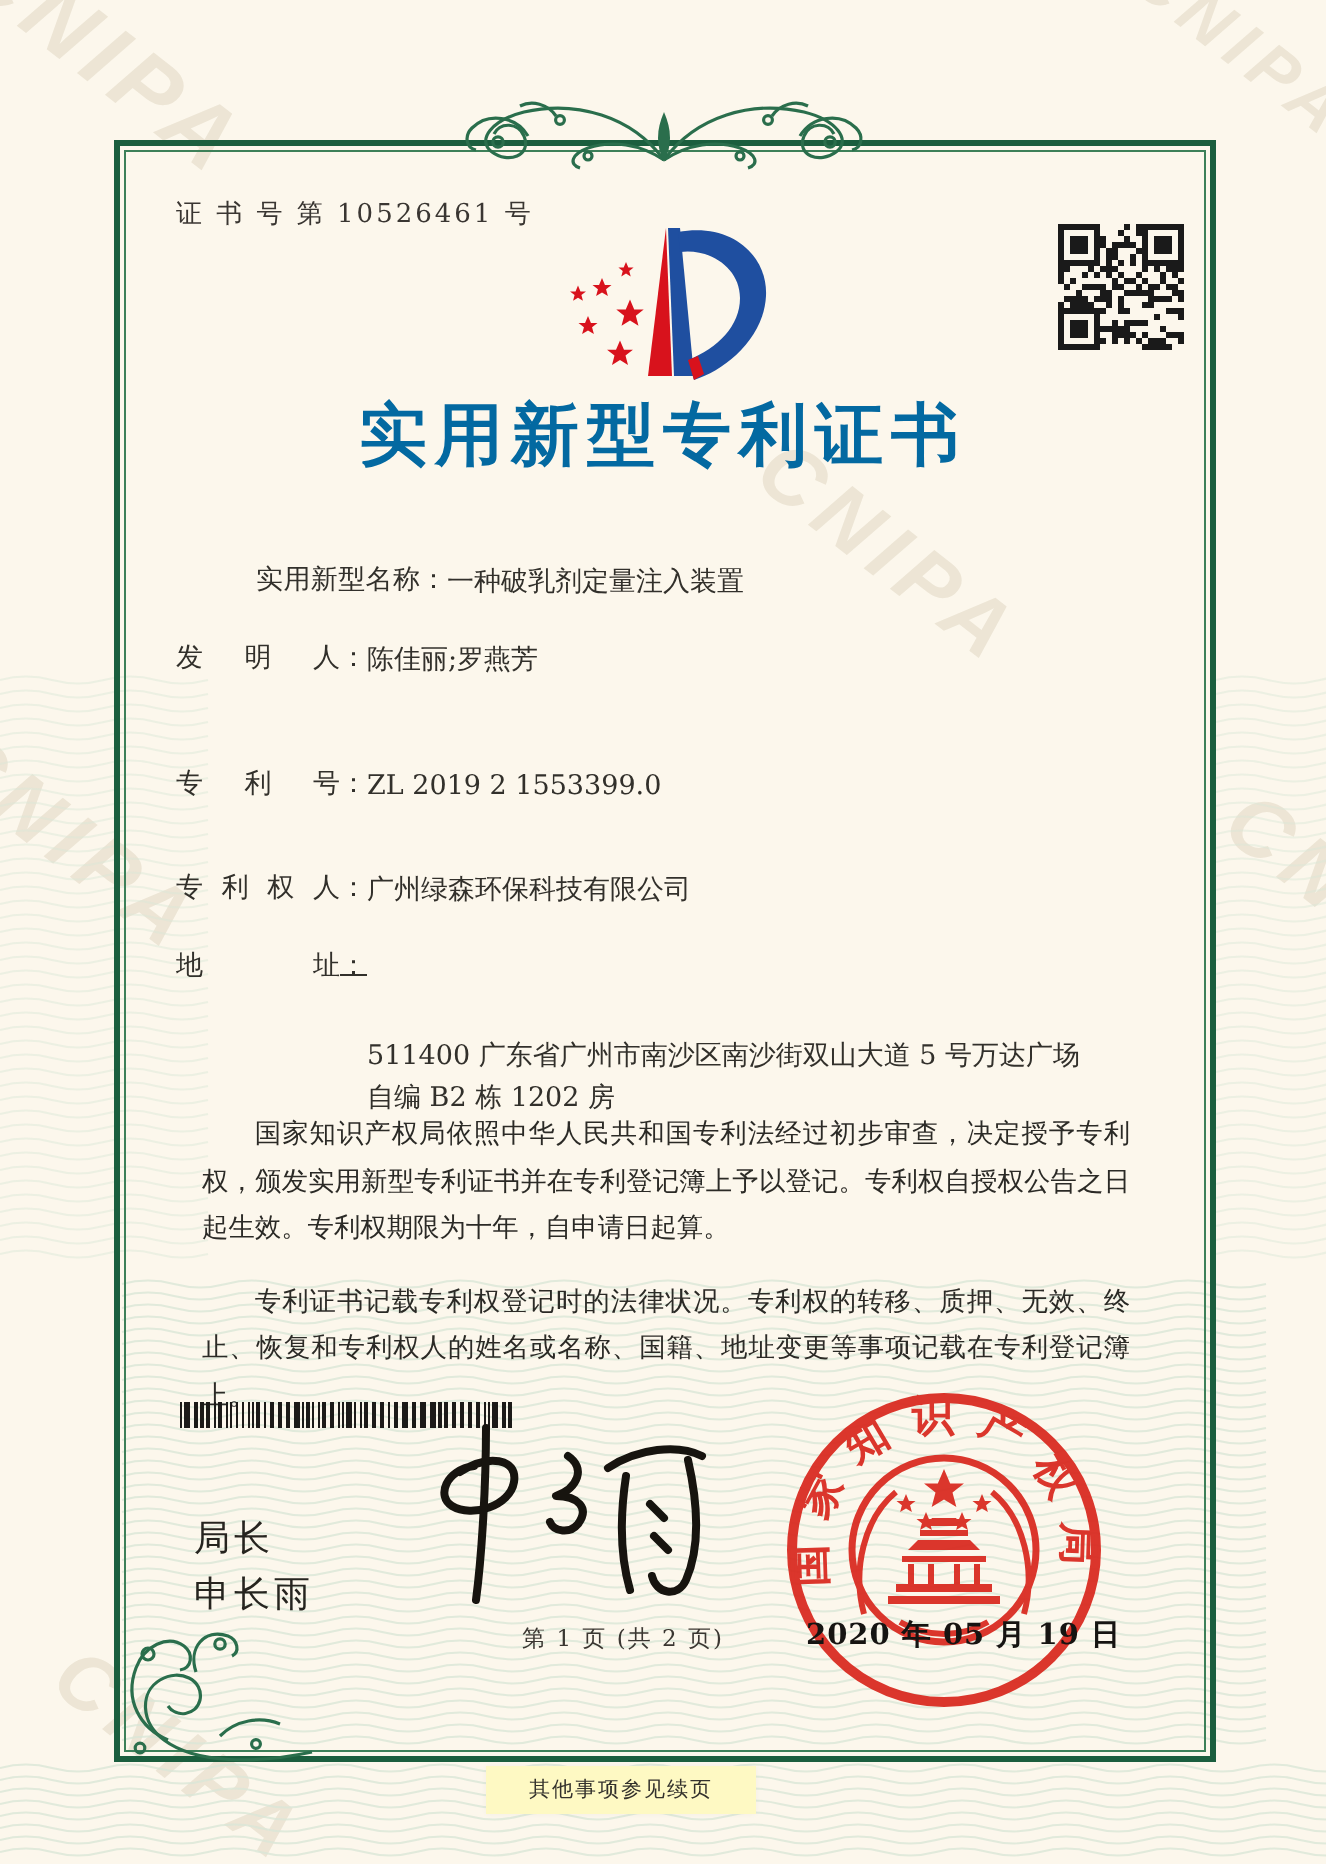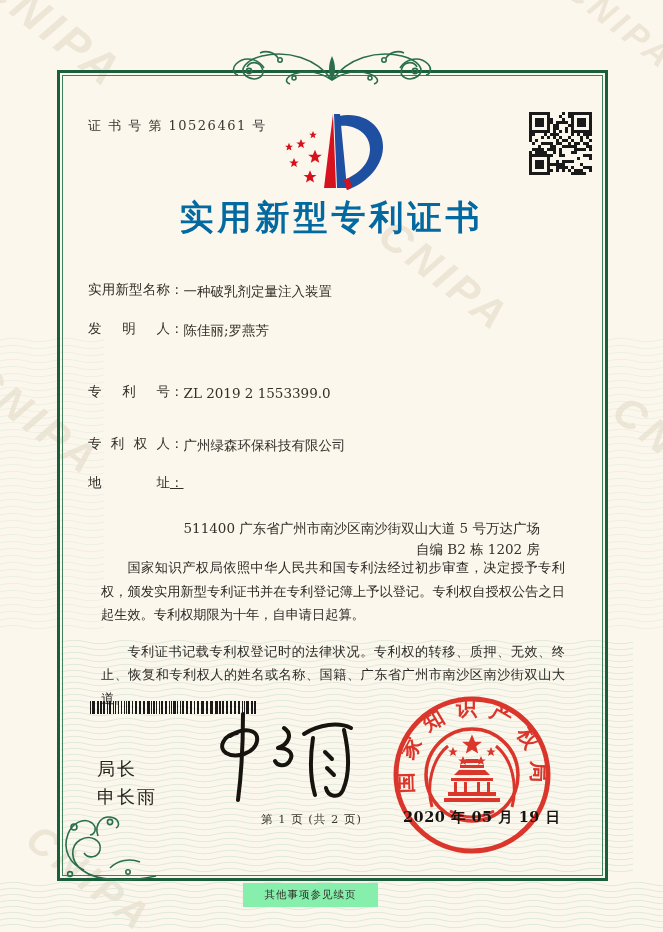--- a/index.html
+++ b/index.html
@@ -14,37 +14,37 @@
     font-weight:bold;font-style:italic;color:rgba(193,177,146,0.26);
     letter-spacing:5px;transform:rotate(38deg);white-space:nowrap;user-select:none;
   }
   #waves{position:absolute;left:0;top:0;z-index:1;}
   .frame{
     position:absolute;left:57px;top:70px;width:545px;height:805px;z-index:2;
     border:3px solid #1b5e3e;
   }
   .frame-inner{position:absolute;inset:2px;border:1px solid #3d8059;}
   .content{position:absolute;inset:0;z-index:3;}
-  .certno{position:absolute;left:88px;top:117px;font-size:13px;letter-spacing:1.5px;color:#3a3632;}
+  .certno{position:absolute;left:88px;top:98px;font-size:13px;letter-spacing:1.5px;color:#3a3632;}
   .title{
     position:absolute;left:0;top:195px;width:100%;text-align:center;
     font-size:34px;font-weight:bold;letter-spacing:4px;color:#0369a1;
   }
   .frow{position:absolute;left:88px;width:500px;font-size:13.5px;color:#32302b;}
   .flabel{display:inline-block;width:82px;text-align:justify;text-align-last:justify;vertical-align:top;}
   .fcolon{vertical-align:top;}
   .fvalue{display:inline-block;vertical-align:top;max-width:392px;line-height:21px;}
   .pair2{position:absolute;left:260px;top:0;white-space:nowrap;}
   .bodytext{position:absolute;left:88px;top:543px;width:490px;font-size:13.2px;line-height:23.5px;color:#2b2a26;text-align:justify;}
   .bodytext p{margin:13px;text-indent:2em;}
   .siglabel{position:absolute;left:97px;font-size:18px;font-family:Liberation Sans, sans-serif;color:#26241f;letter-spacing:2px;}
   .pageinfo{position:absolute;left:0;top:812px;width:623px;text-align:center;font-size:11.5px;color:#3a3631;letter-spacing:1px;}
   .notebox{
     position:absolute;left:243px;top:883px;width:135px;height:24px;z-index:3;
-    background:#86efac;display:flex;align-items:center;justify-content:center;
+    background:#fef9c3;display:flex;align-items:center;justify-content:center;
     font-size:10.5px;color:#33312c;letter-spacing:1px;box-shadow:0 0 3px rgba(0,0,0,0.04);text-align:center;
   }
   .sealdate{
     position:absolute;left:403px;top:808px;width:140px;z-index:5;
     font-size:14.5px;color:#161412;letter-spacing:0.5px;white-space:nowrap;font-weight:600;
   }
   svg{display:block;}
 </style>
 </head>
 <body>
@@ -477,39 +477,39 @@
         <rect x="18" y="60" width="3" height="3" fill="#1a1a1a"></rect>
         <rect x="42" y="60" width="3" height="3" fill="#1a1a1a"></rect>
         <rect x="45" y="60" width="3" height="3" fill="#1a1a1a"></rect>
         <rect x="48" y="60" width="3" height="3" fill="#1a1a1a"></rect>
         <rect x="51" y="60" width="3" height="3" fill="#1a1a1a"></rect>
         <rect x="54" y="60" width="3" height="3" fill="#1a1a1a"></rect>
       </svg>
 
     <div class="title">实用新型专利证书</div>
 
-    <div class="frow" style="top:281px;">
+    <div class="frow" style="top:281px;margin-left:40px;">
       <span class="flabel">实用新型名称</span><span class="fcolon">：</span><span class="fvalue">一种破乳剂定量注入装置</span>
     </div>
     <div class="frow" style="top:320px;">
       <span class="flabel">发明人</span><span class="fcolon">：</span><span class="fvalue">陈佳丽;罗燕芳</span>
     </div>
     <div class="frow" style="top:358px;margin-top:25px;">
       <span class="flabel">专利号</span><span class="fcolon">：</span><span class="fvalue">ZL 2019 2 1553399.0</span>
     </div>
     <div class="frow" style="top:435px;">
       <span class="flabel">专利权人</span><span class="fcolon">：</span><span class="fvalue">广州绿森环保科技有限公司</span>
     </div>
     <div class="frow" style="top:474px;text-decoration:underline;">
-      <span class="flabel">地址</span><span class="fcolon">：</span><span class="fvalue"><span style="display:block;margin-top:44px;">511400 广东省广州市南沙区南沙街双山大道 5 号万达广场</span><span style="display:block;text-align:right;">自编 B2 栋 1202 房</span></span>
+      <span class="flabel">地址</span><span class="fcolon">：</span><span class="fvalue"><span style="display:block;margin-top:44px;">511400 广东省广州市南沙区南沙街双山大道 5 号万达广场</span><span style="display:block;">自编 B2 栋 1202 房</span></span>
     </div>
 
     <div class="bodytext">
       <p>国家知识产权局依照中华人民共和国专利法经过初步审查，决定授予专利权，颁发实用新型专利证书并在专利登记簿上予以登记。专利权自授权公告之日起生效。专利权期限为十年，自申请日起算。</p>
-      <p>专利证书记载专利权登记时的法律状况。专利权的转移、质押、无效、终止、恢复和专利权人的姓名或名称、国籍、广东省广州市南沙区南沙街双山大道。</p>
+      <p>专利证书记载专利权登记时的法律状况。专利权的转移、质押、无效、终止、恢复和专利权人的姓名或名称、国籍、地址变更等事项记载在专利登记簿上。</p>
     </div>
 
     <svg id="barcode" class="abs" style="left:90px;top:701px;" width="172" height="13">
         <rect x="0" y="0" width="1" height="13" fill="#1c1a18"></rect>
         <rect x="2" y="0" width="3" height="13" fill="#1c1a18"></rect>
         <rect x="7" y="0" width="2" height="13" fill="#1c1a18"></rect>
         <rect x="10" y="0" width="2" height="13" fill="#1c1a18"></rect>
         <rect x="13" y="0" width="2" height="13" fill="#1c1a18"></rect>
         <rect x="17" y="0" width="1" height="13" fill="#1c1a18"></rect>
         <rect x="19" y="0" width="2" height="13" fill="#1c1a18"></rect>

